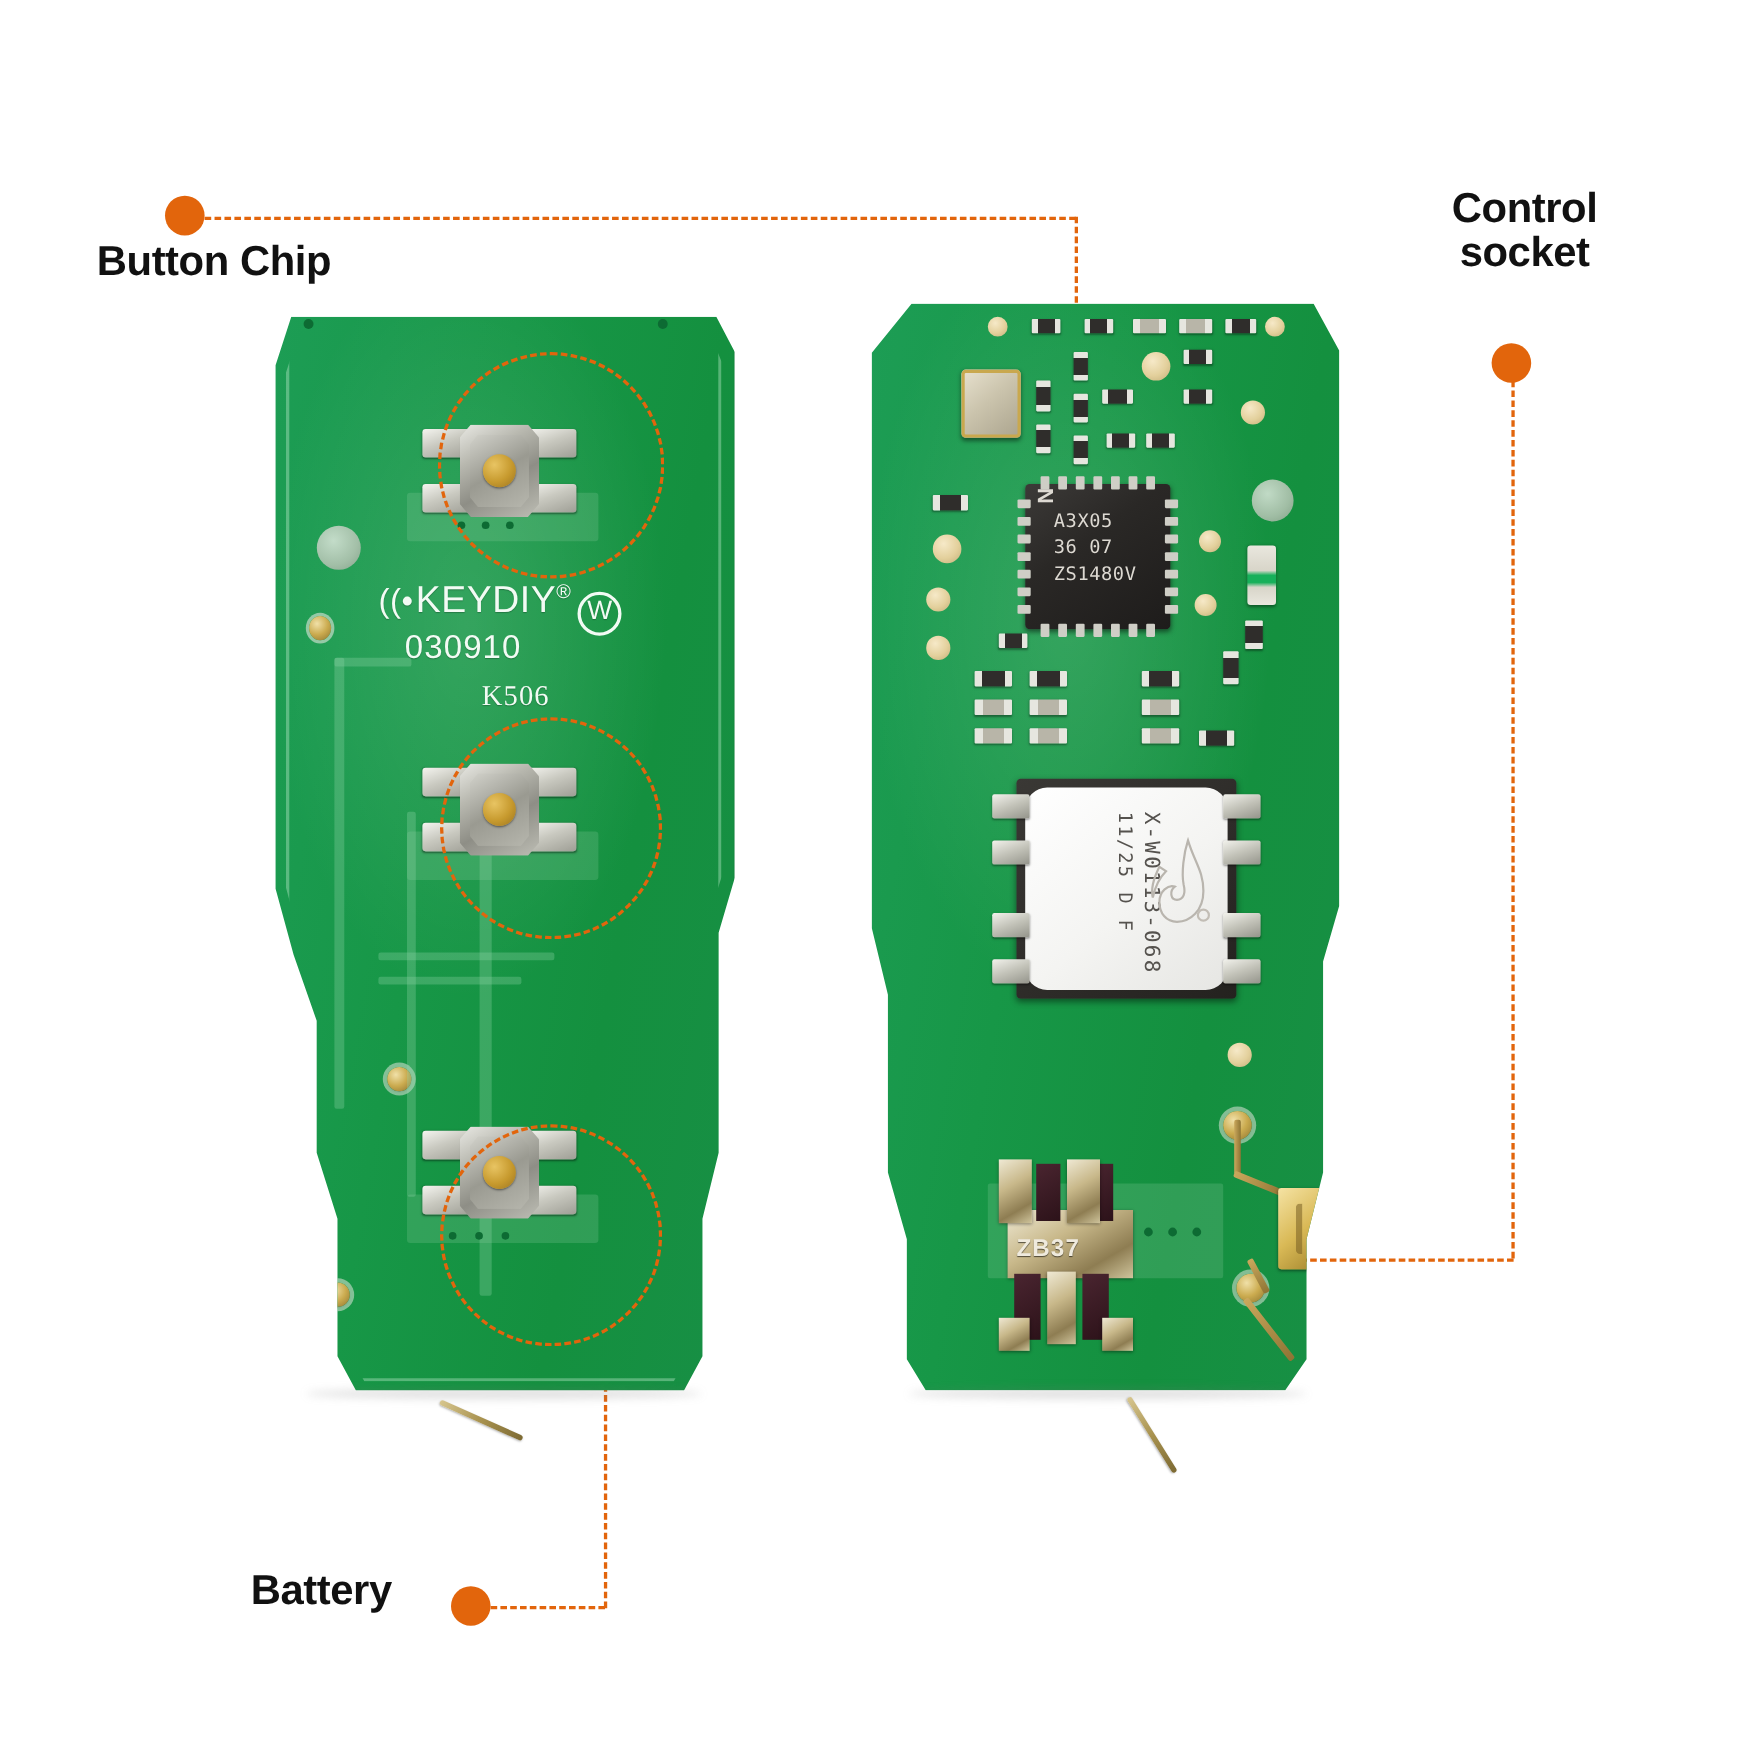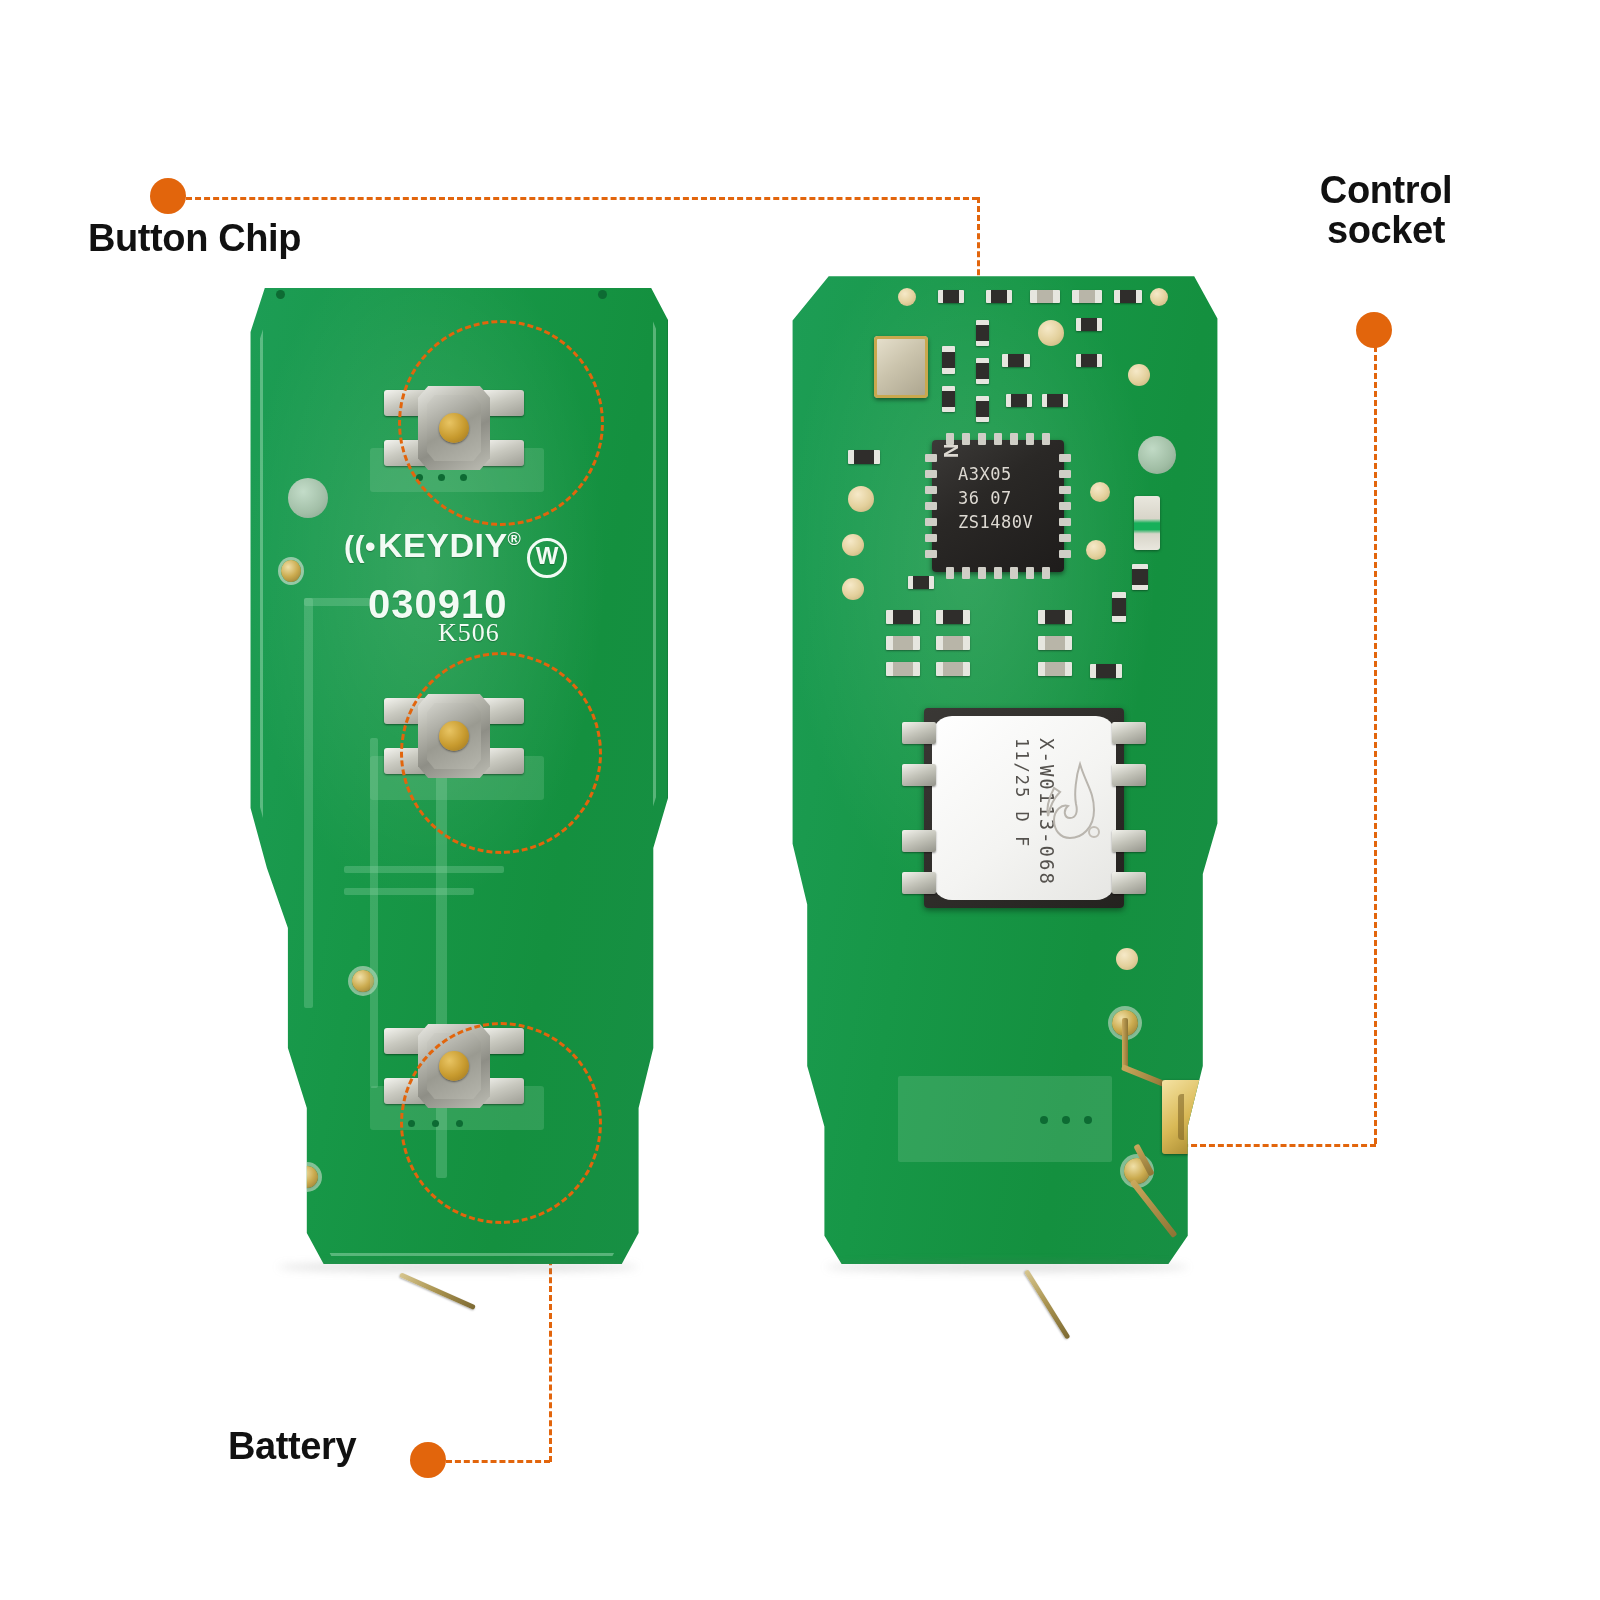--- a/index.html
+++ b/index.html
@@ -60,23 +60,23 @@
   .edge-outline{
     position:absolute;inset:12px;border:3px solid rgba(190,235,205,.40);
     border-radius:14px;pointer-events:none;
     clip-path:polygon(
       4% 1%, 96% 1%, 100% 5%, 100% 53%, 96% 58%, 96% 78%,
       93% 84%, 93% 97%, 89% 100%, 18% 100%, 14% 97%, 14% 84%,
       9% 78%, 9% 66%, 4% 60%, 0% 54%, 0% 6%);
   }
 
   
-  .silk{position:absolute;color:#f2fbf4;font-weight:700;text-shadow:0 1px 1px rgba(0,0,0,.25);}
+  .silk{position:absolute;color:#f2fbf4;font-weight:400;text-shadow:0 1px 1px rgba(0,0,0,.25);}
   #silk-brand{left:96px;top:258px;font-size:34px;letter-spacing:.5px;}
-  #silk-code{left:120px;top:314px;font-size:40px;letter-spacing:1px;}
+  #silk-code{left:120px;top:304px;font-size:30px;letter-spacing:1px;}
   #silk-model{left:190px;top:350px;font-size:26px;font-weight:400;
               font-family:"Liberation Serif","DejaVu Serif",serif;letter-spacing:1px;}
   .reg-mark{font-size:18px;vertical-align:super;}
   .w-badge{
     display:inline-block;width:34px;height:34px;border:3px solid #f2fbf4;
     border-radius:50%;text-align:center;line-height:30px;font-size:24px;
     margin-left:6px;vertical-align:-7px;
   }
   .wave{display:inline-block;margin-right:2px;font-size:30px;}
 
@@ -432,20 +432,33 @@
       <div class="module-lead" style="left:-22px;top:56px;"></div>
       <div class="module-lead" style="left:-22px;bottom:56px;"></div>
       <div class="module-lead" style="left:-22px;bottom:14px;"></div>
       <div class="module-lead" style="right:-22px;top:14px;"></div>
       <div class="module-lead" style="right:-22px;top:56px;"></div>
       <div class="module-lead" style="right:-22px;bottom:56px;"></div>
       <div class="module-lead" style="right:-22px;bottom:14px;"></div>
     </div>
 
     <div class="bat-silk" style="left:108px;top:818px;width:214px;height:86px;"></div>
+    <div class="bat-clip" style="left:108px;top:790px;">
+      <div class="bat-metal" style="left:18px;top:52px;width:114px;height:62px;"></div>
+      <div class="bat-dark" style="left:44px;top:10px;width:22px;height:52px;"></div>
+      <div class="bat-dark" style="left:92px;top:10px;width:22px;height:52px;"></div>
+      <div class="bat-metal" style="left:10px;top:6px;width:30px;height:58px;"></div>
+      <div class="bat-metal" style="left:72px;top:6px;width:30px;height:58px;"></div>
+      <div class="bat-dark" style="left:24px;top:110px;width:24px;height:60px;"></div>
+      <div class="bat-metal" style="left:54px;top:108px;width:26px;height:66px;"></div>
+      <div class="bat-dark" style="left:86px;top:110px;width:24px;height:60px;"></div>
+      <div class="bat-metal" style="left:10px;top:150px;width:28px;height:30px;"></div>
+      <div class="bat-metal" style="left:104px;top:150px;width:28px;height:30px;"></div>
+      <div class="bat-txt" style="left:26px;top:74px;">ZB37</div>
+    </div>
     <div class="pad-small" style="left:250px;top:858px;width:8px;height:8px;background:#0d6b33;"></div>
     <div class="pad-small" style="left:272px;top:858px;width:8px;height:8px;background:#0d6b33;"></div>
     <div class="pad-small" style="left:294px;top:858px;width:8px;height:8px;background:#0d6b33;"></div>
 
     <div class="tpad" style="left:326px;top:690px;width:22px;height:22px;"></div>
     <div class="via" style="left:322px;top:752px;width:26px;height:26px;"></div>
     <div class="coil-wire" style="left:332px;top:760px;width:6px;height:50px;"></div>
     <div class="coil-wire" style="left:332px;top:806px;width:50px;height:6px;transform:rotate(22deg);transform-origin:left center;"></div>
     <div class="side-clip" style="left:372px;top:822px;"></div>
     <div class="via" style="left:334px;top:900px;width:26px;height:26px;"></div>

